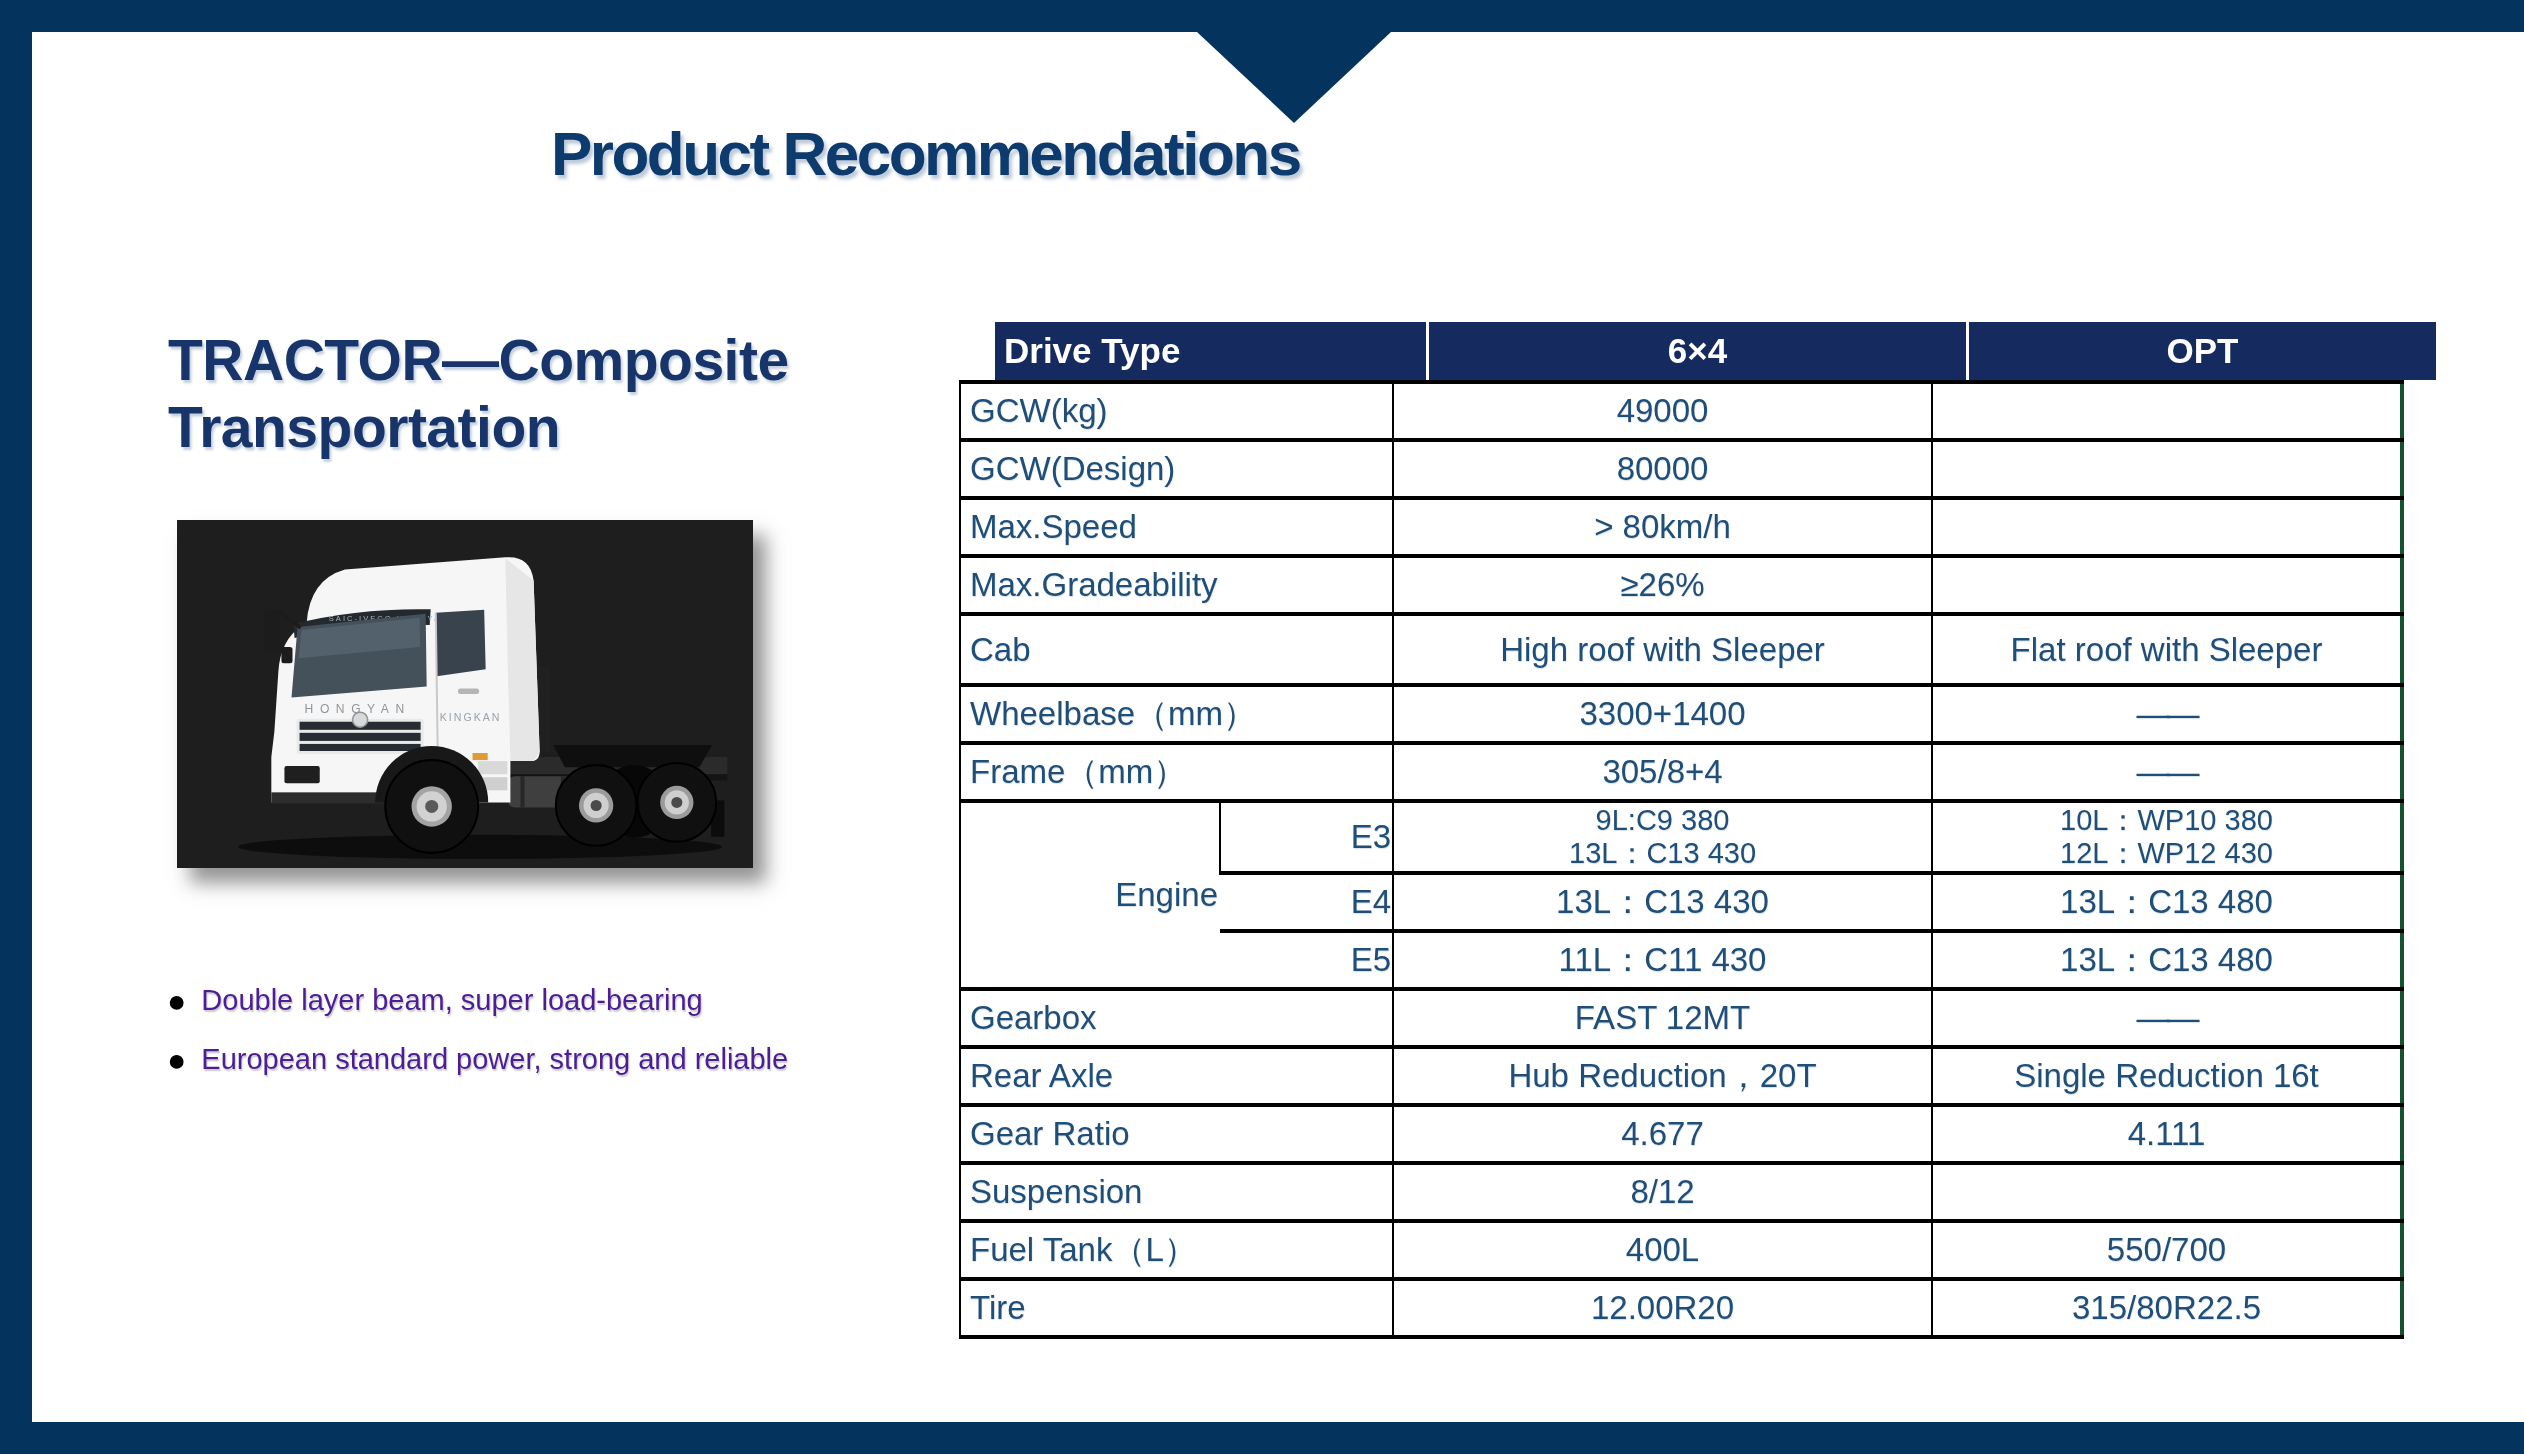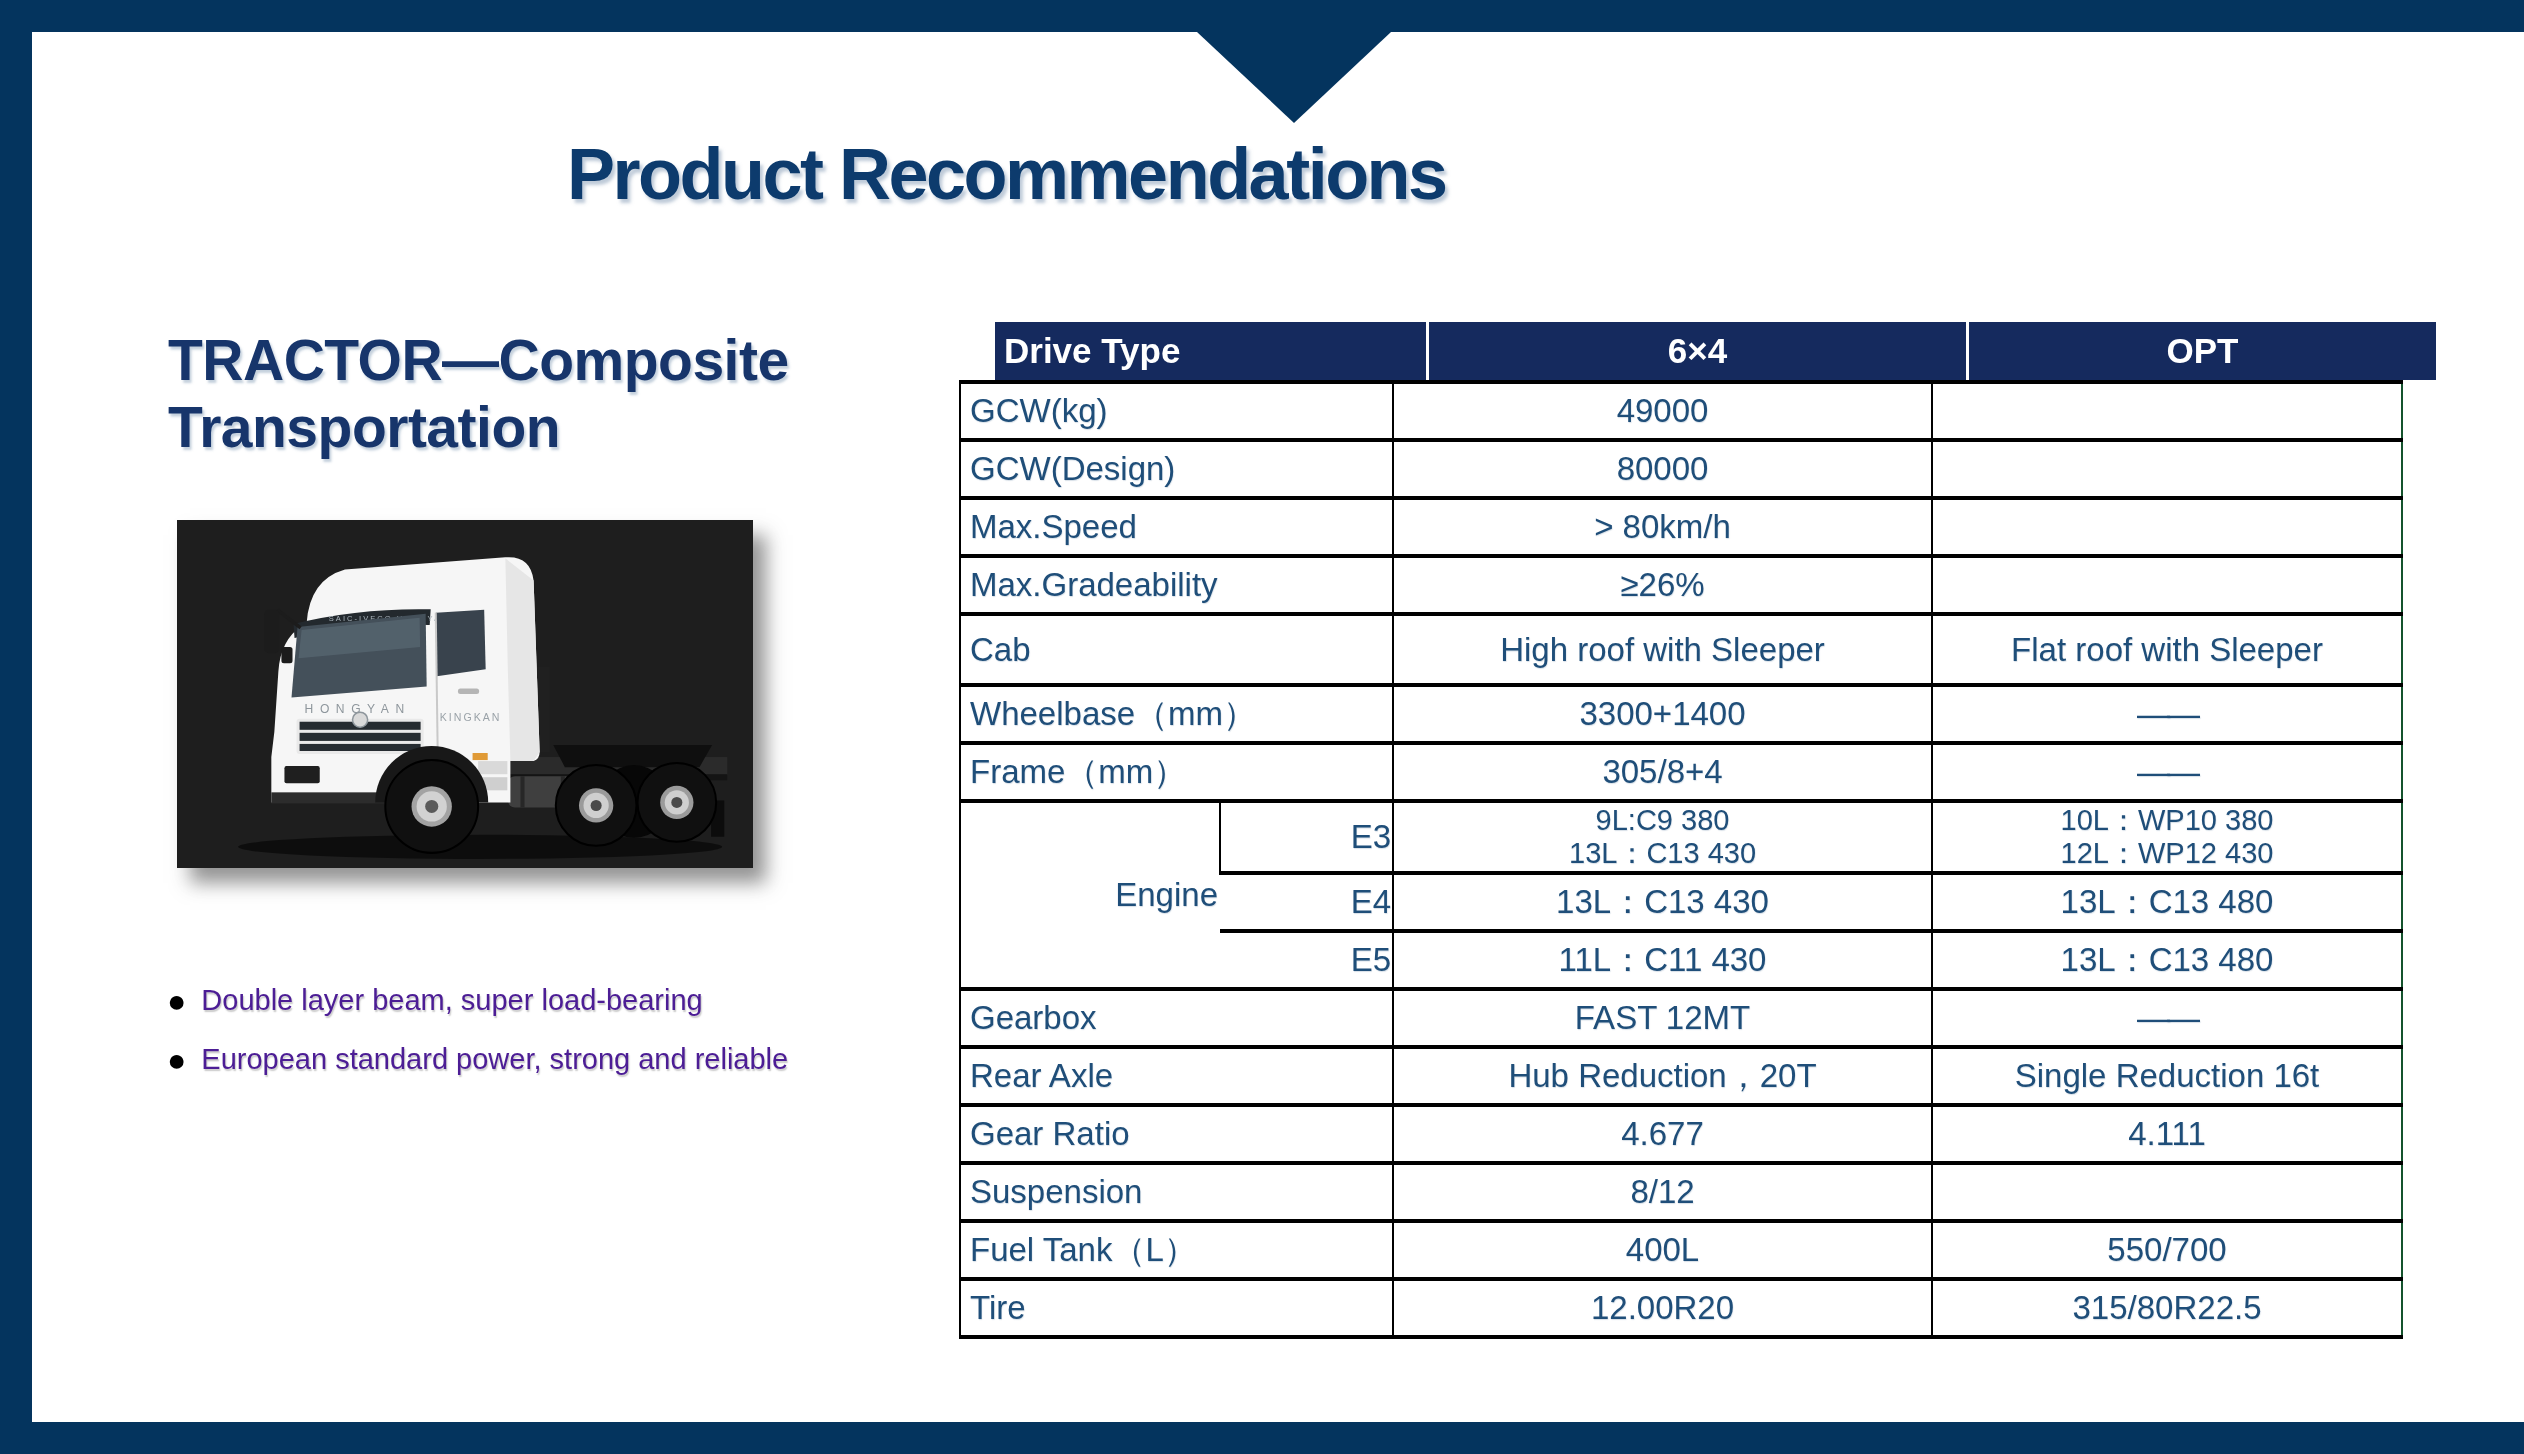--- a/index.html
+++ b/index.html
@@ -6,22 +6,22 @@
             font-family:"Liberation Sans", sans-serif;}
   .slide{position:absolute;inset:0;width:2585px;height:1454px;background:#ffffff;}
 
   
   .frame{position:absolute;inset:0;border:32px solid #04345E;pointer-events:none;z-index:40;}
   .notch{position:absolute;top:32px;left:1197px;width:0;height:0;z-index:41;
          border-left:97px solid transparent;border-right:97px solid transparent;
          border-top:91px solid #04345E;}
 
   
-  .title{position:absolute;left:551px;top:121px;margin:16px;
-         font-size:72px;font-weight:800;letter-spacing:-2.5px;color:#0D3B6D;line-height:1.05;
+  .title{position:absolute;left:551px;top:121px;margin:0;
+         font-size:62px;font-weight:800;letter-spacing:-2.5px;color:#0D3B6D;line-height:1.05;
          text-shadow:3px 4px 3.5px rgba(125,150,178,0.50);white-space:nowrap;}
 
   
   .heading{position:absolute;left:168px;top:327px;margin:0;width:757px;
            font-size:57px;font-weight:700;letter-spacing:-0.5px;color:#17356B;line-height:1.17;
            text-shadow:2px 2.5px 2.5px rgba(125,150,178,0.45);white-space:pre-line;}
 
   
   .photo{position:absolute;left:177px;top:520px;width:576px;height:348px;background:#1e1e1e;
          box-shadow:13px 15px 18px rgba(60,60,60,0.55);}
@@ -38,21 +38,21 @@
   .thead .hcell{background:#152A5E;color:#ffffff;font-size:35px;font-weight:700;
                 display:flex;align-items:center;justify-content:center;
                 height:58px;box-sizing:border-box;}
   .thead .h1{width:431px;justify-content:flex-start;padding-left:9px;margin-right:3px;}
   .thead .h2{width:537px;margin-right:3px;}
   .thead .h3{width:467px;}
 
   
   .spec{position:absolute;left:959px;top:380px;}
   table.spec-table{border-collapse:collapse;table-layout:fixed;width:1441px;
-                   border-left:2px solid #000;border-right:2px solid #14532d;}
+                   border-left:2px solid #000;border-right:4px solid #14532d;}
   .spec-table td{border-top:4px solid #000;border-left:2px solid #000;
                  color:#1F4E79;font-size:33px;font-weight:400;overflow:hidden;
                  text-shadow:0.5px 1px 1px rgba(31,78,121,0.18);}
   .spec-table td:first-child{border-left:none;}
   .spec-table tr{height:58px;}
   .spec-table tr.tall{height:71px;}
   .spec-table tr:last-child td{border-bottom:4px solid #000;}
   td.lab{text-align:left;padding-left:9px;}
   td.val{text-align:center;}
   td.engine-label{text-align:right;}

